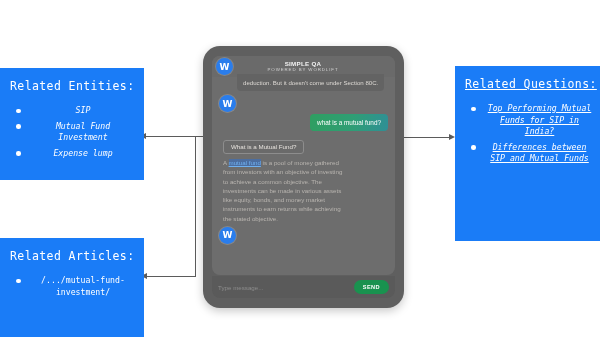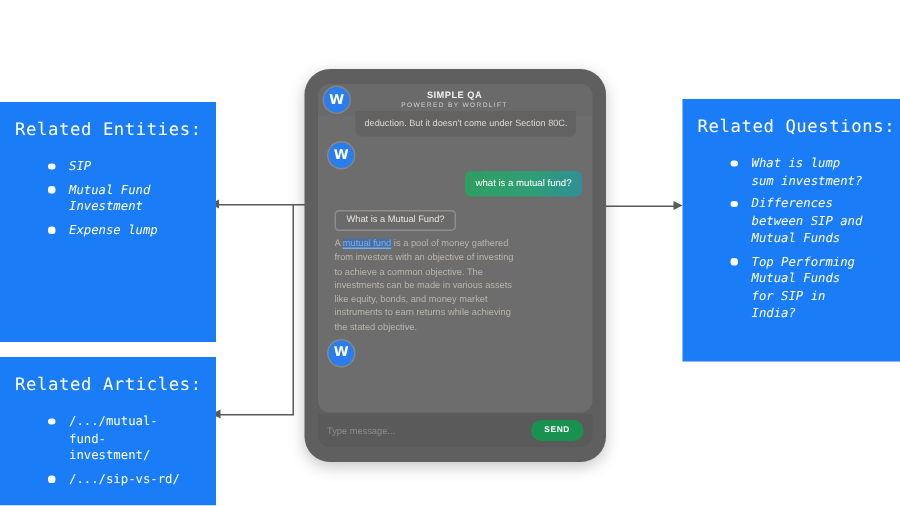--- a/index.html
+++ b/index.html
@@ -33,22 +33,23 @@
   }
   .panel-title {
     font-family: "DejaVu Sans Mono", monospace;
     font-size: 11.5px;
     letter-spacing: 0.4px;
     color: #ffffff;
     white-space: nowrap;
   }
   .panel-list {
     list-style: none;
-    margin: 16px;
+    margin: 0;
     padding: 0;
+    text-align: center;
   }
   .panel-list li {
     position: relative;
     font-family: "DejaVu Sans Mono", monospace;
     font-style: italic;
     font-size: 8.2px;
     line-height: 11.5px;
     color: #ffffff;
     padding-left: 20px;
     margin-bottom: 4px;
@@ -61,41 +62,42 @@
     width: 4.5px;
     height: 4.5px;
     border-radius: 50%;
     background: #ffffff;
   }
 
   #panel-entities {
     left: 0px;
     top: 68px;
     width: 144px;
-    height: 160px;
+    height: 112px;
     padding: 11px 8px 8px 10px;
   }
   #panel-entities .panel-list { margin-top: 12px; }
 
   #panel-articles {
     left: 0px;
     top: 238px;
     width: 144px;
     height: 99px;
     padding: 11px 8px 25px 10px;
   }
   #panel-articles .panel-list { margin-top: 12px; }
   #panel-articles .panel-list li { font-style: normal; }
 
   #panel-questions {
     left: 455px;
     top: 66px;
     width: 145px;
     height: 175px;
     padding: 11px 6px 8px 10px;
+    text-decoration: underline;
   }
   #panel-questions .panel-list { margin-top: 12px; }
 
   
   .connector {
     position: absolute;
     background: #5b5b5b;
   }
   .h-line { height: 1px; }
   .v-line { width: 1px; }
@@ -305,30 +307,28 @@
       <li>SIP</li>
       <li>Mutual Fund Investment</li>
       <li>Expense lump</li>
     </ul>
   </div>
 
   <div class="panel" id="panel-articles">
     <div class="panel-title">Related Articles:</div>
     <ul class="panel-list">
       <li>/.../mutual-fund-investment/</li>
-      <li>/.../sip-vs-rd/</li>
     </ul>
   </div>
 
   <div class="panel" id="panel-questions">
     <div class="panel-title">Related Questions:</div>
     <ul class="panel-list">
-      <li>What is lump sum investment?</li>
+      <li>Top Performing Mutual Funds for SIP in India?</li>
       <li>Differences between SIP and Mutual Funds</li>
-      <li>Top Performing Mutual Funds for SIP in India?</li>
     </ul>
   </div>
 
   <div id="phone">
 
     <div id="phone-screen">
 
       <div id="app-header">
         <div class="avatar">W</div>
         <div class="brand-text">

